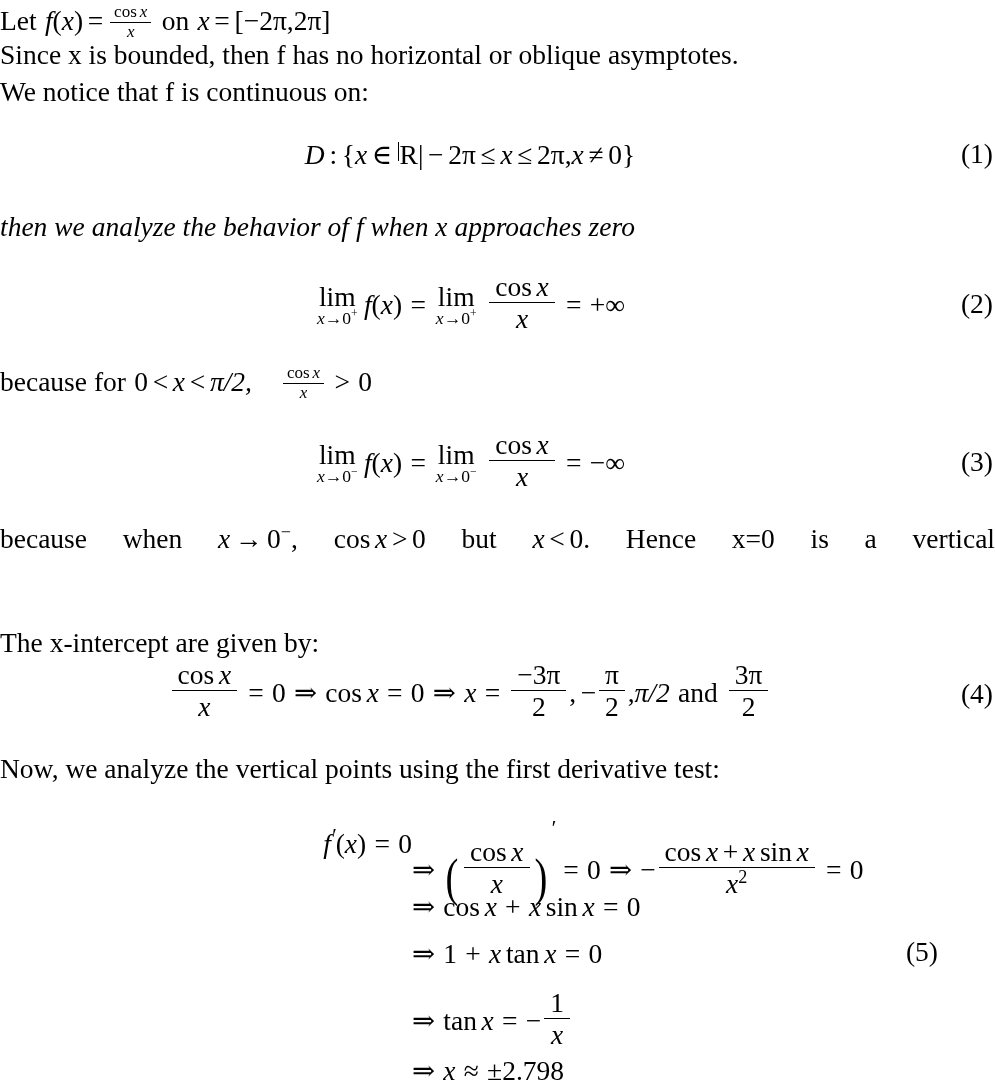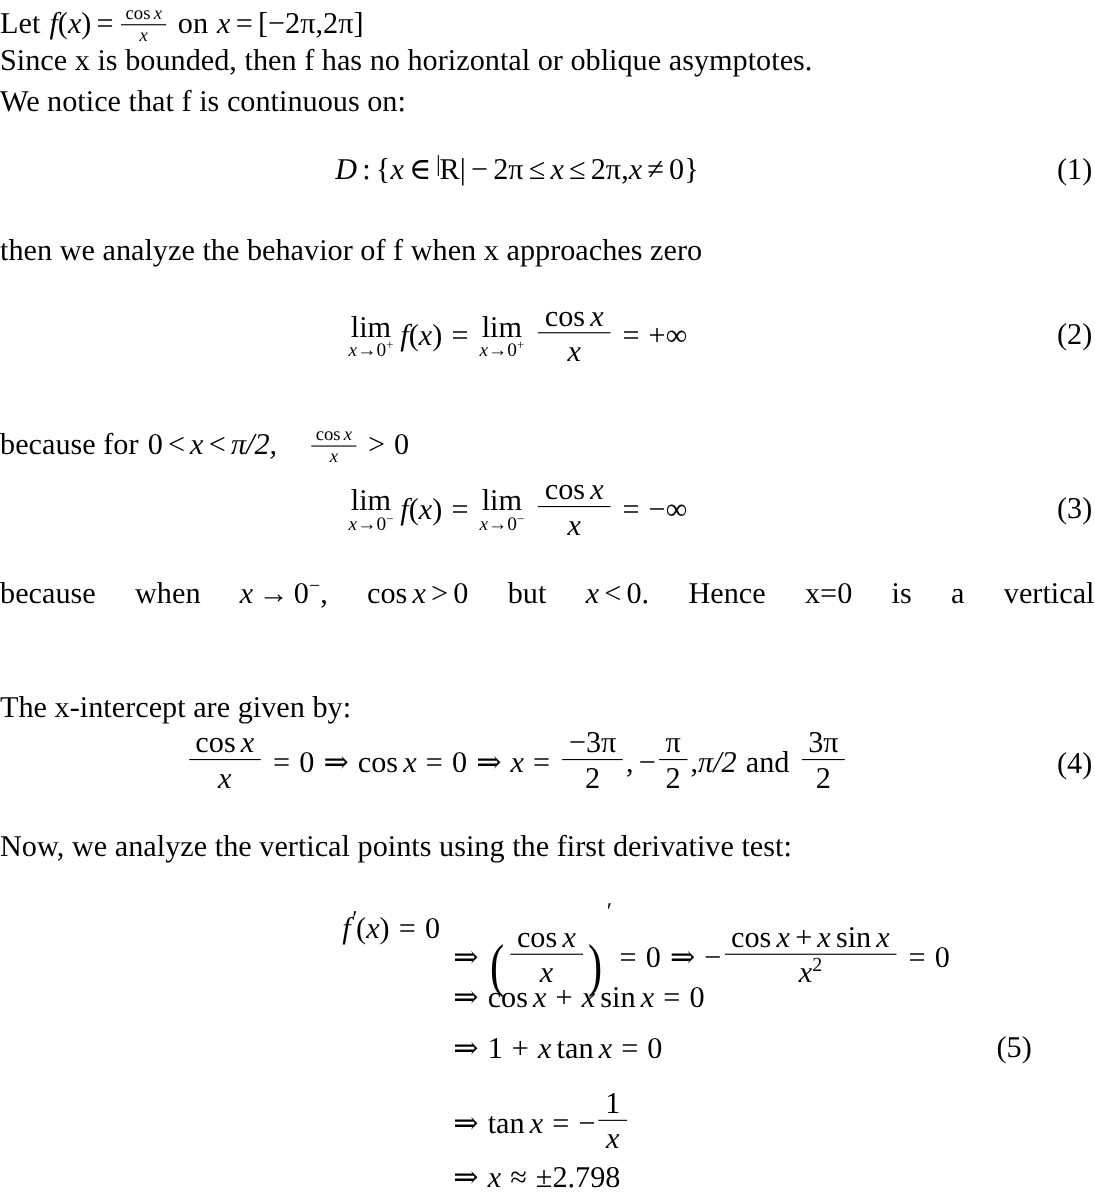--- a/index.html
+++ b/index.html
@@ -161,21 +161,21 @@
     width: 940px;
   }
   .alignline {
     position: absolute;
     width: 940px;
     font-size: 27.5px;
     white-space: nowrap;
   }
   .align-lhs {
     position: absolute;
-    right: 540px;
+    right: 528px;
     text-align: center;
     white-space: nowrap;
   }
   .align-rhs {
     position: absolute;
     left: 412px;
     text-align: left;
     white-space: nowrap;
   }
 </style>
@@ -192,30 +192,30 @@
 
   <div class="para" style="top:78px;">We notice that f is continuous on:</div>
 
   <div class="eqrow" style="top:138px;">
     <div class="eqbody">
       <span class="mi">D</span><span class="sp-thin"></span><span class="mo">:</span><span class="sp-thin"></span><span class="mo">{</span><span class="mi">x</span><span class="sp-thin"></span><span class="mo">∈</span><span class="sp-thin"></span><span class="bbR"></span><span class="mo">|</span><span class="sp-thin"></span><span class="mo">−</span><span class="sp-thin"></span><span class="mn">2π</span><span class="sp-thin"></span><span class="mo">≤</span><span class="sp-thin"></span><span class="mi">x</span><span class="sp-thin"></span><span class="mo">≤</span><span class="sp-thin"></span><span class="mn">2π</span><span class="mo">,</span><span class="mi">x</span><span class="sp-thin"></span><span class="mo">≠</span><span class="sp-thin"></span><span class="mn">0</span><span class="mo">}</span>
     </div>
     <div class="eqtag">(1)</div>
   </div>
 
-  <div class="para" style="top:213px;">then we analyze the behavior of f when x approaches zero</div>
+  <div class="para" style="top:213px;font-style:italic;">then we analyze the behavior of f when x approaches zero</div>
 
   <div class="eqrow" style="top:272px;">
     <div class="eqbody">
       <span class="limop"><span class="lim-main">lim</span><span class="lim-sub"><span class="mi">x</span><span class="mo">→</span><span class="mn">0</span><span class="sup">+</span></span></span><span class="sp-thin"></span><span class="mi">f</span><span class="mo">(</span><span class="mi">x</span><span class="mo">)</span><span class="sp-med"></span><span class="mo">=</span><span class="sp-med"></span><span class="limop"><span class="lim-main">lim</span><span class="lim-sub"><span class="mi">x</span><span class="mo">→</span><span class="mn">0</span><span class="sup">+</span></span></span><span class="sp-med"></span><span class="frac"><span class="num"><span class="op">cos</span><span class="sp-thin"></span><span class="mi">x</span></span><span class="den mi">x</span></span><span class="sp-med"></span><span class="mo">=</span><span class="sp-med"></span><span class="mo">+∞</span>
     </div>
     <div class="eqtag" style="top:16px;">(2)</div>
   </div>
 
-  <div class="para" style="top:364px;margin-top:22px;">
+  <div class="para" style="top:364px;">
     <span class="mo">because for</span><span class="sp-med"></span><span class="mn">0</span><span class="sp-thin"></span><span class="mo">&lt;</span><span class="sp-thin"></span><span class="mi">x</span><span class="sp-thin"></span><span class="mo">&lt;</span><span class="sp-thin"></span><span class="mi">π/2,</span><span class="sp-quad"></span><span class="frac tstyle"><span class="num"><span class="op">cos</span><span class="sp-thin"></span><span class="mi">x</span></span><span class="den mi">x</span></span><span class="sp-med"></span><span class="mo">&gt;</span><span class="sp-med"></span><span class="mn">0</span>
   </div>
 
   <div class="eqrow" style="top:430px;">
     <div class="eqbody">
       <span class="limop"><span class="lim-main">lim</span><span class="lim-sub"><span class="mi">x</span><span class="mo">→</span><span class="mn">0</span><span class="sup">−</span></span></span><span class="sp-thin"></span><span class="mi">f</span><span class="mo">(</span><span class="mi">x</span><span class="mo">)</span><span class="sp-med"></span><span class="mo">=</span><span class="sp-med"></span><span class="limop"><span class="lim-main">lim</span><span class="lim-sub"><span class="mi">x</span><span class="mo">→</span><span class="mn">0</span><span class="sup">−</span></span></span><span class="sp-med"></span><span class="frac"><span class="num"><span class="op">cos</span><span class="sp-thin"></span><span class="mi">x</span></span><span class="den mi">x</span></span><span class="sp-med"></span><span class="mo">=</span><span class="sp-med"></span><span class="mo">−∞</span>
     </div>
     <div class="eqtag" style="top:16px;">(3)</div>
   </div>
 

